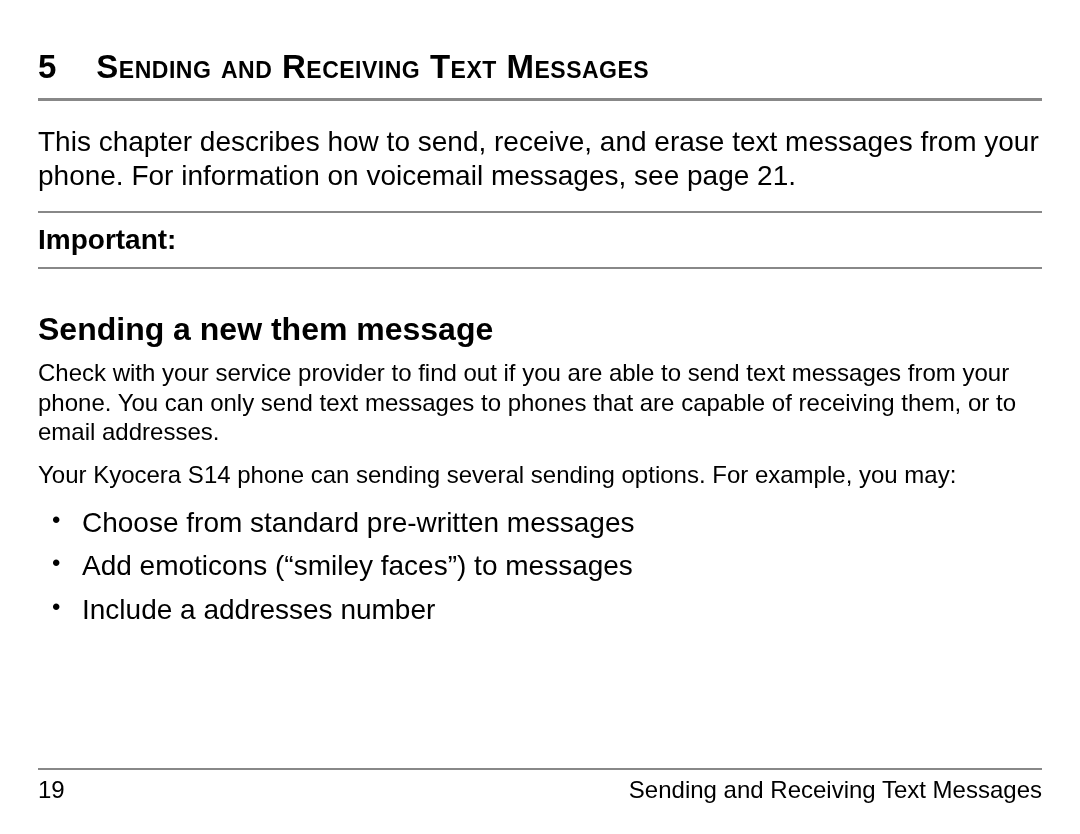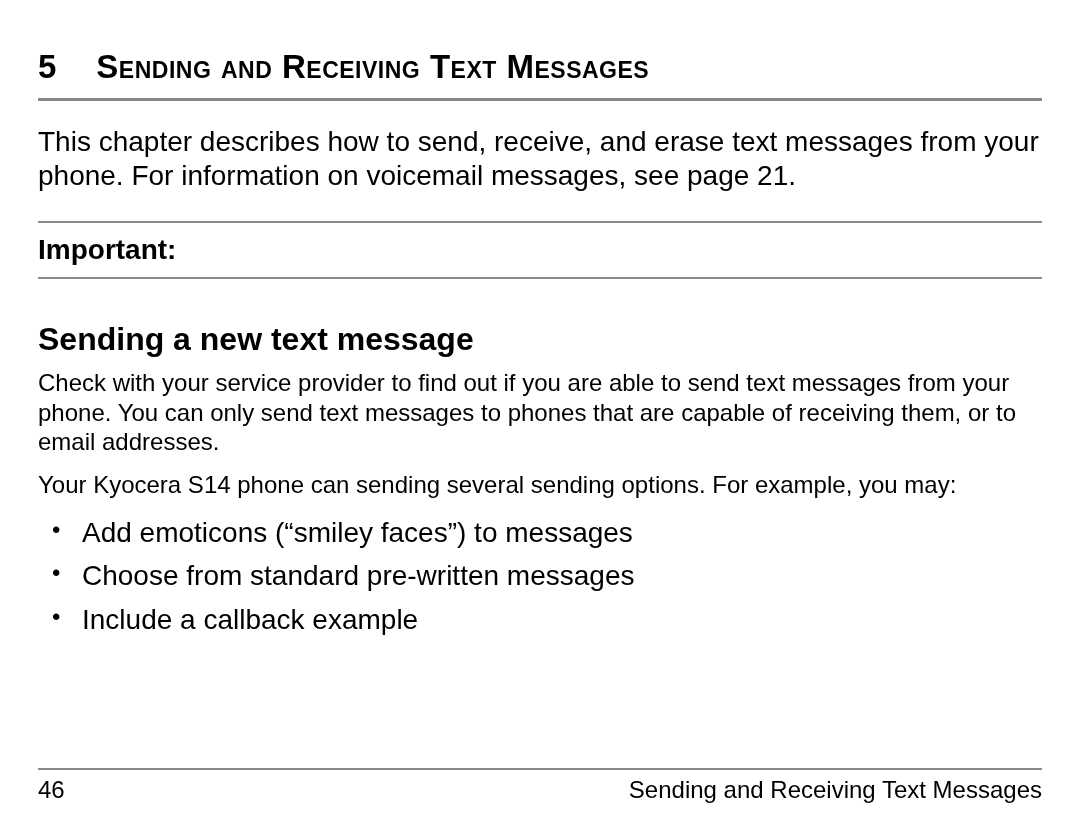--- a/index.html
+++ b/index.html
@@ -33,21 +33,21 @@
       letter-spacing: 0.5px;
     }
     .hr-thick {
       border: none;
       border-top: 3px solid #888888;
       margin-bottom: 24px;
     }
     .intro-text {
       font-size: 28px;
       line-height: 1.22;
-      margin-bottom: 28px;
+      margin-bottom: 18px;
     }
     .hr-thin {
       border: none;
       border-top: 2px solid #888888;
       margin-bottom: 10px;
     }
     .important-block {
       font-size: 28px;
       line-height: 1.22;
       display: flex;
@@ -123,29 +123,29 @@
 <hr class="hr-thick">
 
 <p class="intro-text">This chapter describes how to send, receive, and erase text messages from your phone. For information on voicemail messages, see page 21.</p>
 
 <hr class="hr-thin">
 <div class="important-block">
   <span class="important-label">Important:</span>
 </div>
 <hr class="hr-thin-2">
 
-<h2 class="subheading">Sending a new text message</h2>
+<h2 class="subheading">Sending a new them message</h2>
 <p class="body-para">Check with your service provider to find out if you are able to send text messages from your phone. You can only send text messages to phones that are capable of receiving them, or to email addresses.</p>
 <p class="body-para">Your Kyocera S14 phone can sending several sending options. For example, you may:</p>
 
 <ul class="bullets">
+  <li>Choose from standard pre-written messages</li>
   <li>Add emoticons (“smiley faces”) to messages</li>
-  <li>Choose from standard pre-written messages</li>
-  <li>Include a callback example</li>
+  <li>Include a addresses number</li>
 </ul>
 
 <div class="footer">
   <hr class="footer-rule">
   <div class="footer-row">
-    <span>46</span>
+    <span>19</span>
     <span>Sending and Receiving Text Messages</span>
   </div>
 </div>
 
 </body></html>

